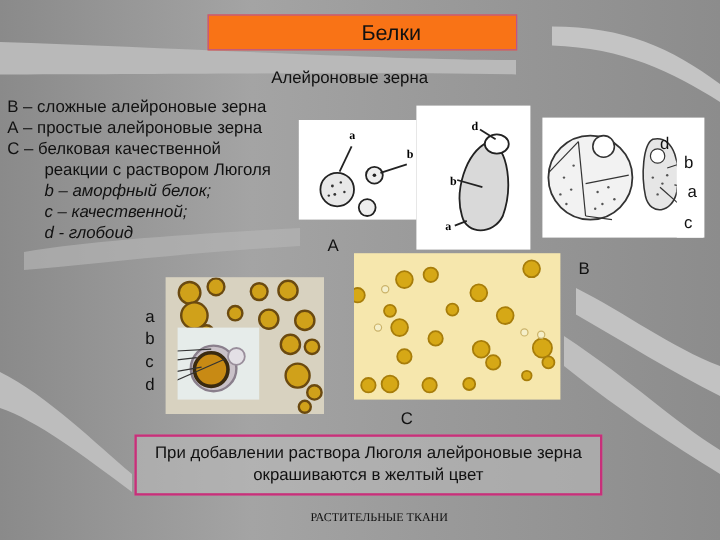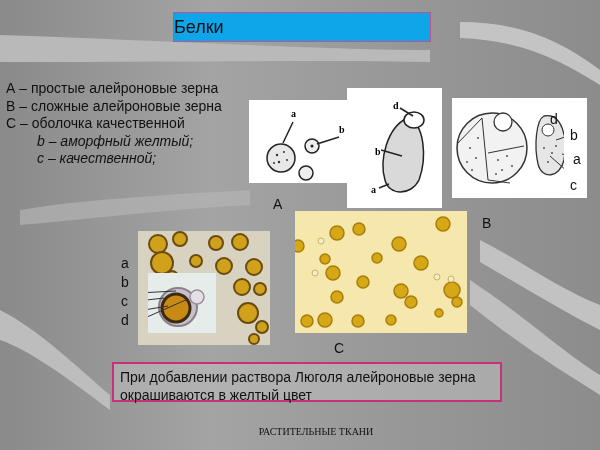--- a/index.html
+++ b/index.html
@@ -2,32 +2,32 @@
 <html><head>
 <meta charset="utf-8">
 <style>
   html, body { margin:0; padding:0; }
   body { width:600px; height:450px; overflow:hidden; position:relative;
          font-family:"Liberation Sans", sans-serif;
          background: linear-gradient(90deg, #8a8a8a 0%, #a4a4a4 35%, #9a9a9a 60%, #8c8c8c 100%); }
   .stage { position:absolute; left:0; top:0; width:600px; height:450px; }
   .swoosh { position:absolute; left:0; top:0; width:600px; height:450px; }
   .title-box { position:absolute; left:173px; top:12px; width:258px; height:30px;
-               background:#0ea5e9; border:1px solid #b9568f; box-sizing:border-box;
-               display:flex; align-items:center; 
-               font-size:18px; color:#111; }
+               background:#f97316; border:1px solid #b9568f; box-sizing:border-box;
+               display:flex; align-items:center; justify-content:center;
+               font-size:18px; color:#111;padding-left:48px; }
   .subtitle { position:absolute; left:226px; top:56px; font-size:14px; color:#111; }
   .legend { position:absolute; left:6px; top:80px; font-size:14px; line-height:17.5px; color:#111; }
   .legend .ind { padding-left:31px; }
   .legend .it { font-style:italic; padding-left:31px; }
   .panel { position:absolute; background:#fff; }
   .lbl { position:absolute; font-size:14px; color:#111; }
-  .note-box { position:absolute; left:112px; top:362px; width:390px; height:40px;
+  .note-box { position:absolute; left:112px; top:362px; width:390px; height:51px;
               border:2px solid #c8307a; box-sizing:border-box; background:rgba(190,190,190,0.55);
-              padding:4px 6px; font-size:14px; line-height:18px; color:#111; }
+              padding:4px 6px; font-size:14px; line-height:18px; color:#111;text-align:center; }
   .footer { position:absolute; left:16px; width:600px; top:426px; text-align:center;
             font-family:"Liberation Serif", serif; font-size:10px; color:#111; }
   .small-lbl { font-family:"Liberation Serif", serif; font-weight:bold; font-size:10px; position:absolute; }
   .photo-lbl { position:absolute; font-size:14px; color:#111; line-height:19px; }
 </style>
 </head>
 <body>
 
 <div class="stage">
 
@@ -38,27 +38,30 @@
     <path d="M0,310 C40,330 80,370 110,395 L110,410 C70,380 30,350 0,340 Z" fill="#bdbdbd"></path>
     <path d="M480,240 C520,260 560,290 600,305 L600,330 C560,310 520,285 480,262 Z" fill="#c2c2c2"></path>
     <path d="M470,280 C530,320 560,350 600,375 L600,395 C560,370 520,345 470,305 Z" fill="#bfbfbf"></path>
     <path d="M20,210 C80,200 160,195 250,190 L250,205 C160,210 80,220 20,225 Z" fill="#b4b4b4" opacity="0.7"></path>
   </svg>
 
   <div class="title-box">
     <span>Белки</span>
   </div>
 
+  <div class="subtitle">Алейроновые зерна</div>
 
   <div class="legend">
+    <div>В – сложные алейроновые зерна</div>
     <div>А – простые алейроновые зерна</div>
-    <div>В – сложные алейроновые зерна</div>
-    <div>С – оболочка качественной</div>
-    <div class="it">b – аморфный желтый;</div>
+    <div>С – белковая качественной</div>
+    <div class="ind">реакции с раствором Люголя</div>
+    <div class="it">b – аморфный белок;</div>
     <div class="it">с – качественной;</div>
+    <div class="it">d -  глобоид</div>
   </div>
 
   <div class="panel" style="left:249px; top:100px; width:98px; height:83px;">
     <svg width="98" height="83">
       <circle cx="32" cy="58" r="14" fill="#e8e8e8" stroke="#222" stroke-width="1.5"></circle>
       <circle cx="28" cy="55" r="1.2" fill="#333"></circle>
         <circle cx="35" cy="52" r="1" fill="#333"></circle>
         <circle cx="30" cy="62" r="1.2" fill="#333"></circle>
         <circle cx="38" cy="60" r="1" fill="#333"></circle>
         <circle cx="25" cy="63" r="1" fill="#333"></circle>

